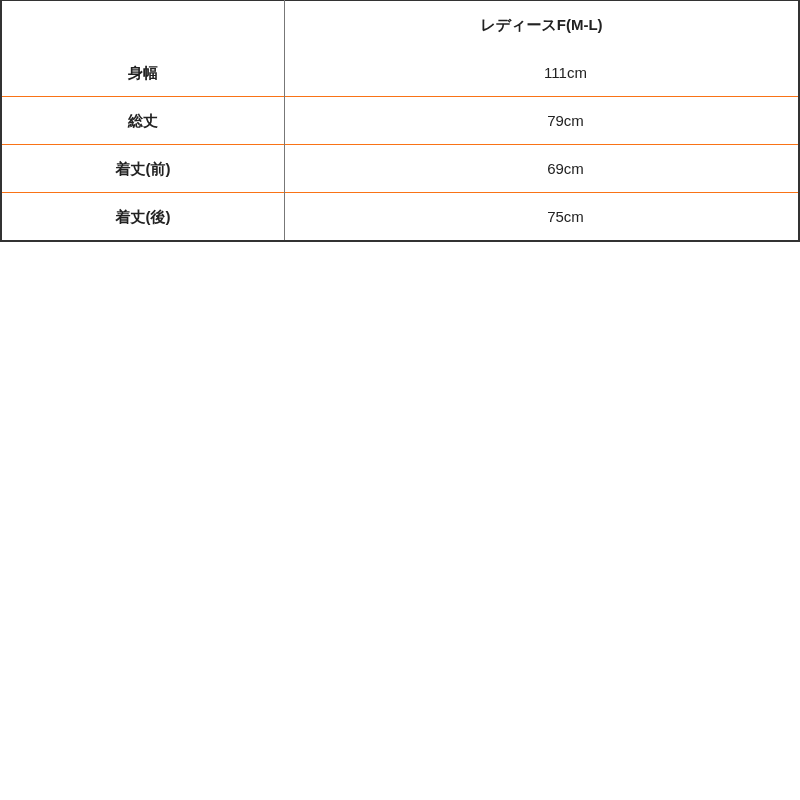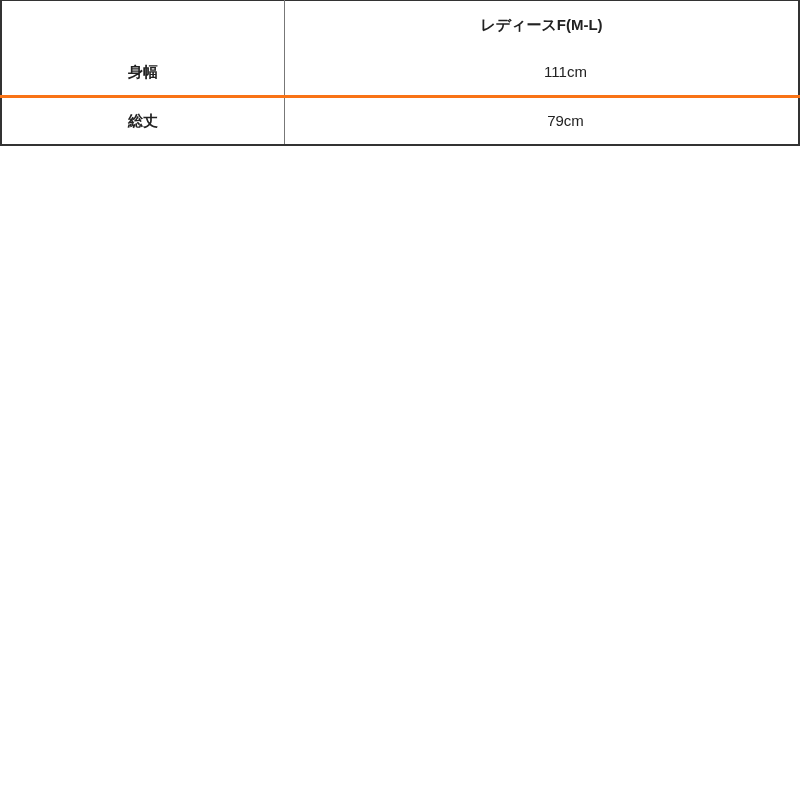--- a/index.html
+++ b/index.html
@@ -33,21 +33,21 @@
     text-align: center;
     vertical-align: middle;
     font-size: 15px;
     line-height: 1;
     color: #222222;
     margin-top: 48px;
   }
   
   .size-table tr + tr th,
   .size-table tr + tr td {
-    border-top: 3px solid #f97316;
+    border-top: 1px solid #f97316;
   }
   
   .size-table .col-value {
     border-left: 1px solid #777777;
   }
   .size-table .col-label {
     width: 282px;
     font-weight: bold;
   }
   .size-table thead .col-value {
@@ -70,14 +70,22 @@
   </thead>
   <tbody>
     <tr>
       <td class="col-label">身幅</td>
       <td class="col-value">111cm</td>
     </tr>
     <tr>
       <td class="col-label">総丈</td>
       <td class="col-value">79cm</td>
     </tr>
+    <tr>
+      <td class="col-label">着丈(前)</td>
+      <td class="col-value">69cm</td>
+    </tr>
+    <tr>
+      <td class="col-label">着丈(後)</td>
+      <td class="col-value">75cm</td>
+    </tr>
   </tbody>
 </table>
 
 </body></html>

